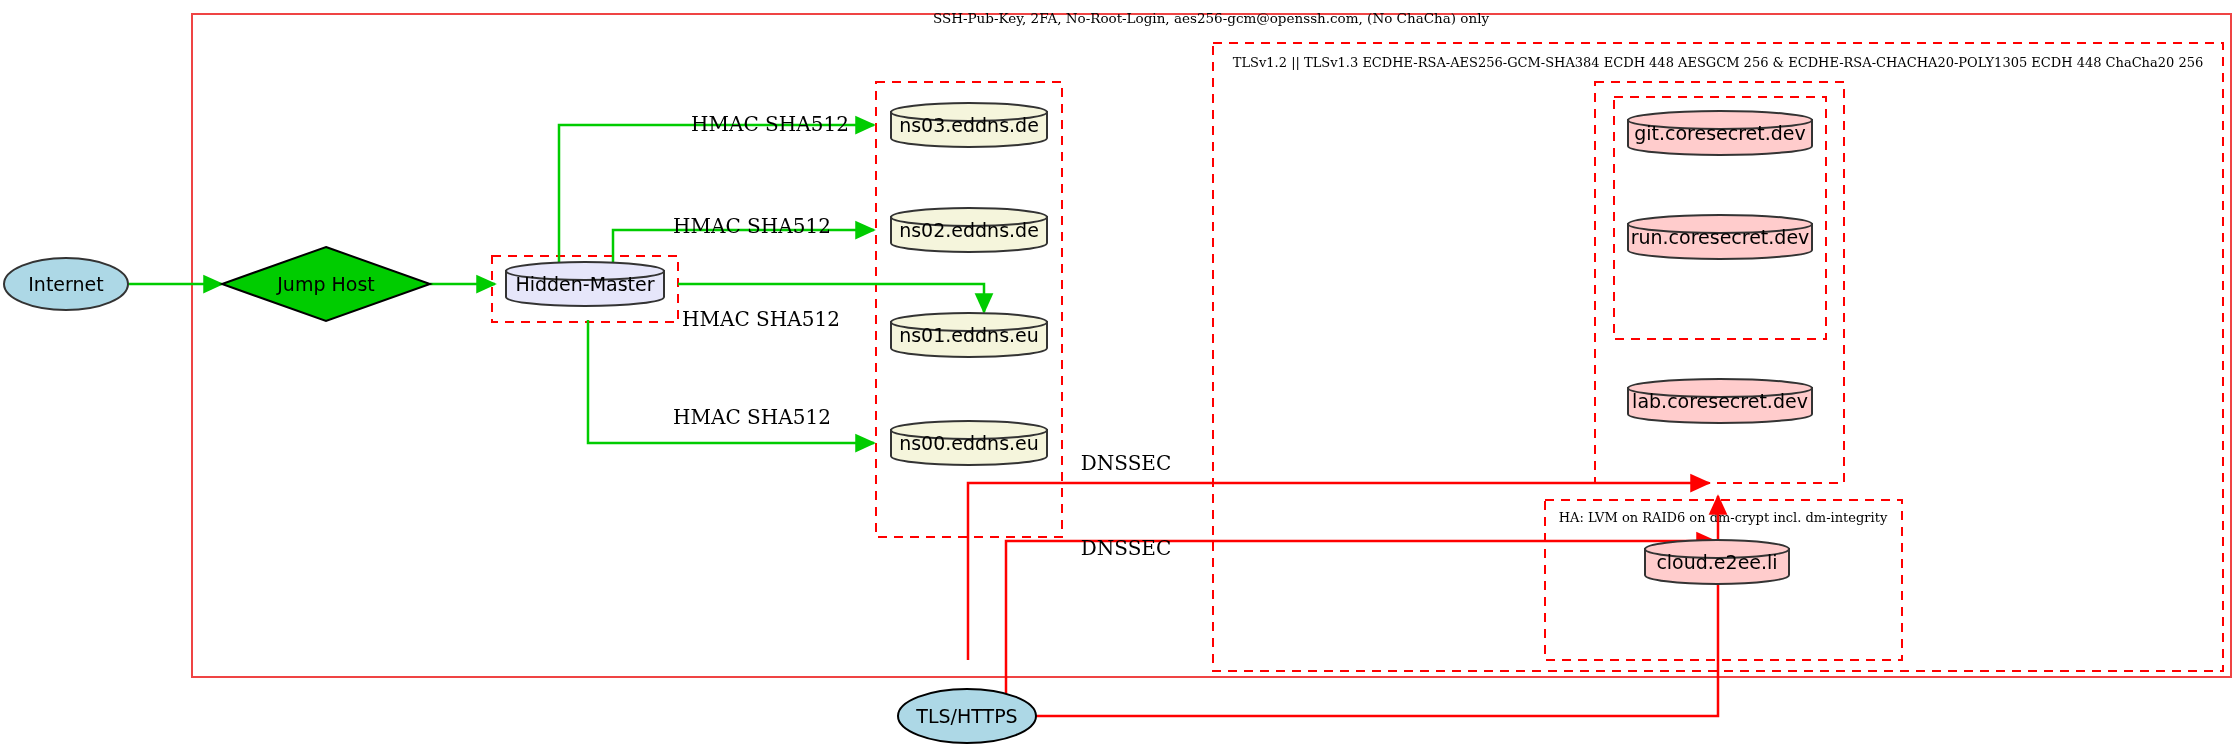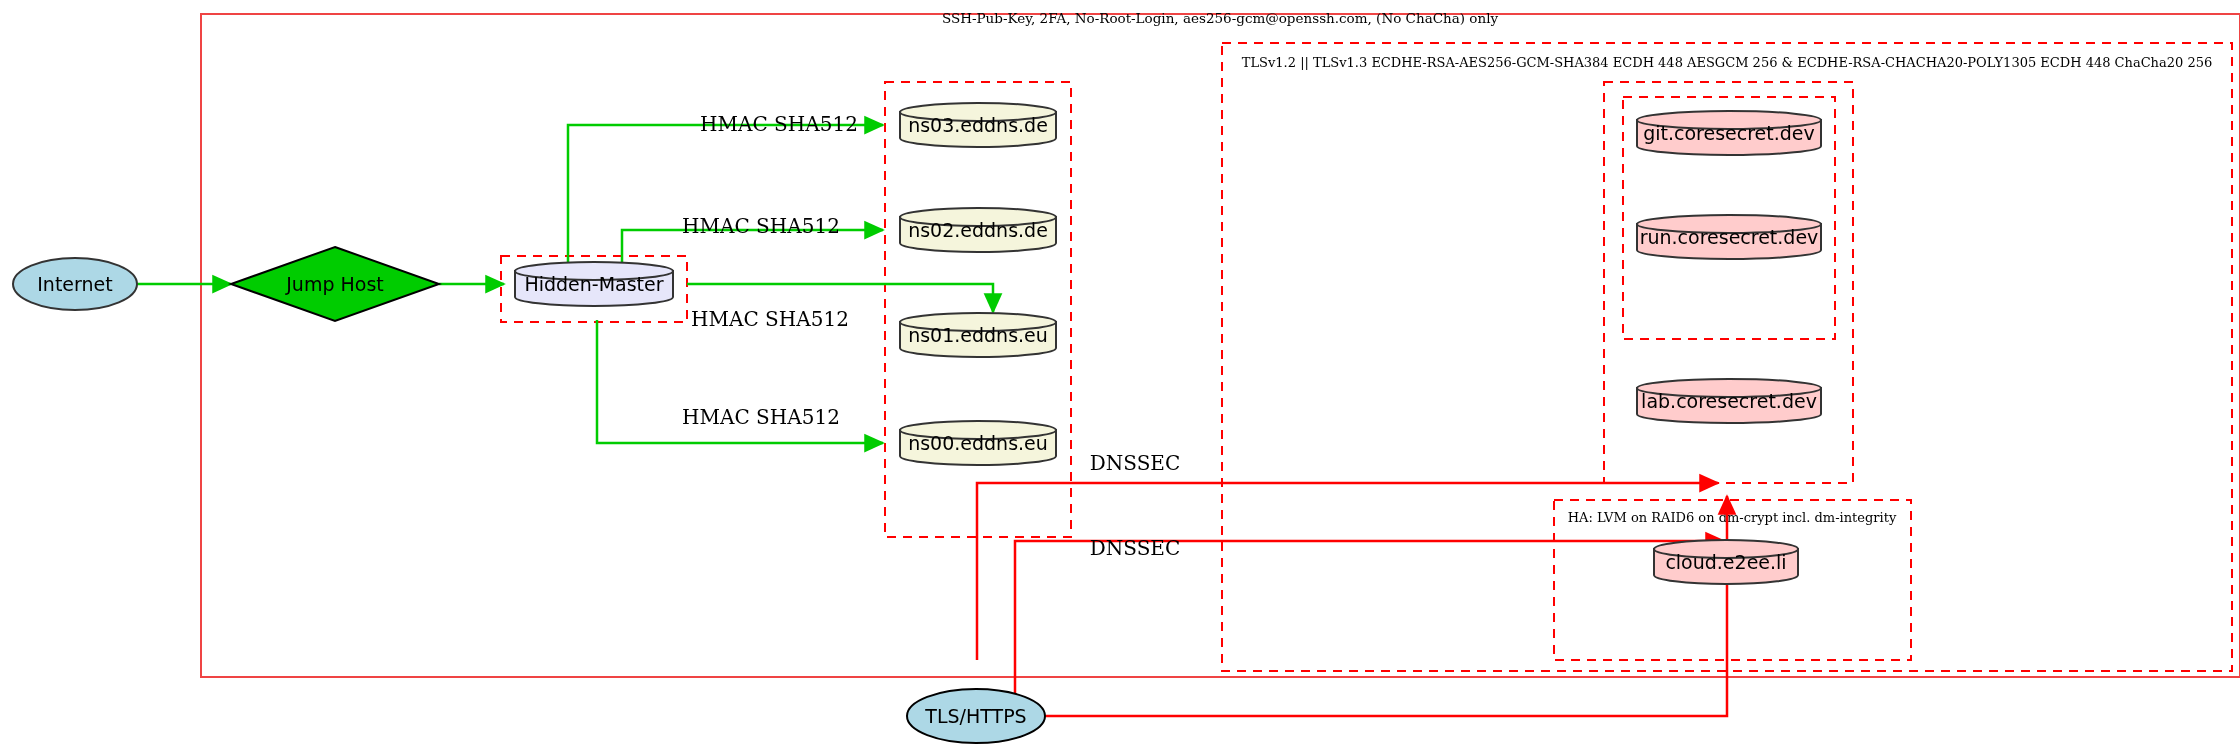--- a/index.html
+++ b/index.html
@@ -10,21 +10,20 @@
   body {
     width: 2240px;
     height: 744px;
     font-family: "Liberation Sans", sans-serif;
     overflow: hidden;
   }
   #diagram-root {
     position: relative;
     width: 2216px;
     height: 744px;
-    padding-left: 9px;
   }
   svg.canvas {
     display: block;
     width: 2240px;
     height: 744px;
   }
   text { dominant-baseline: middle; }
   .node-label {
     font-family: "DejaVu Sans", sans-serif;
     font-size: 19px;

